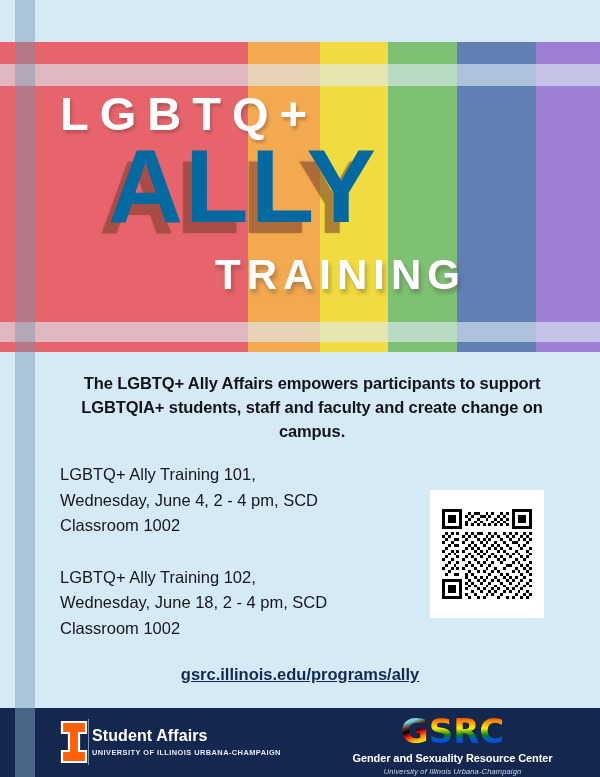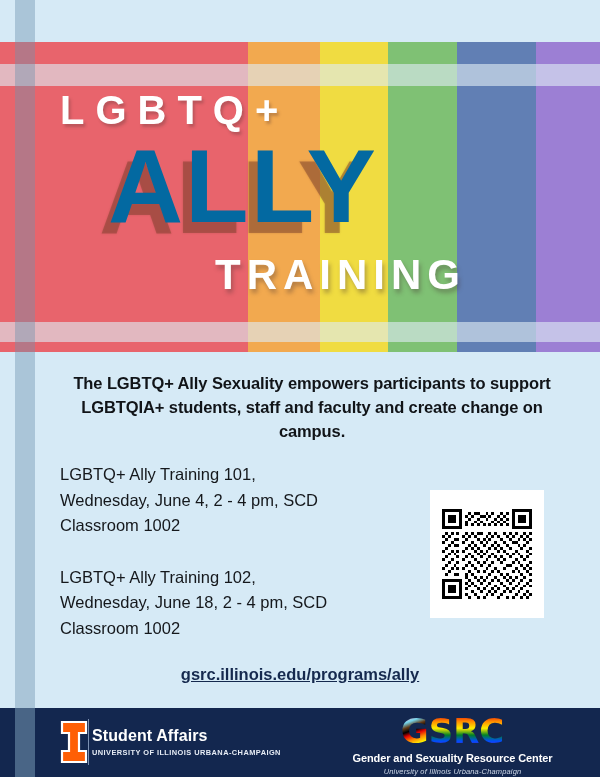--- a/index.html
+++ b/index.html
@@ -27,21 +27,21 @@
   .xband.b2{top:280px;height:20px;}
 
   
   .vbar{position:absolute;left:15px;top:0;width:20px;height:777px;background:rgba(110,145,175,.42);z-index:6;}
 
   
   .headline{position:absolute;left:0;top:42px;width:600px;height:310px;z-index:4;}
 
   .t-lgbtq{
     position:absolute;left:60px;top:48px;
-    font-size:40px;font-weight:700;color:#ffffff;
+    font-size:47px;font-weight:700;color:#ffffff;
     letter-spacing:11px;line-height:1;
     text-shadow:2px 3px 3px rgba(80,50,50,.30);
   }
   .t-ally{
     position:absolute;left:108px;top:92px;
     font-size:104px;font-weight:700;color:#0369a1;
     letter-spacing:2px;line-height:1;
     text-shadow:-9px 11px 0 rgba(120,60,40,.42), -9px 11px 2px rgba(120,60,40,.25);
   }
   .t-training{
@@ -121,21 +121,21 @@
   </div>
 
   <div class="headline">
     <div class="t-lgbtq">LGBTQ+</div>
     <div class="t-ally">ALLY</div>
     <div class="t-training">TRAINING</div>
   </div>
 
   <div class="vbar"></div>
 
-  <div class="lede">The LGBTQ+ Ally Sexuality empowers participants to support LGBTQIA+ students, staff and faculty and create change on campus.</div>
+  <div class="lede">The LGBTQ+ Ally Affairs empowers participants to support LGBTQIA+ students, staff and faculty and create change on campus.</div>
 
   <div class="sessions">
     <div class="session">
       <div>LGBTQ+ Ally Training 101,</div>
       <div>Wednesday, June 4, 2 - 4 pm, SCD</div>
       <div>Classroom 1002</div>
     </div>
     <div class="session">
       <div>LGBTQ+ Ally Training 102,</div>
       <div>Wednesday, June 18, 2 - 4 pm, SCD</div>

